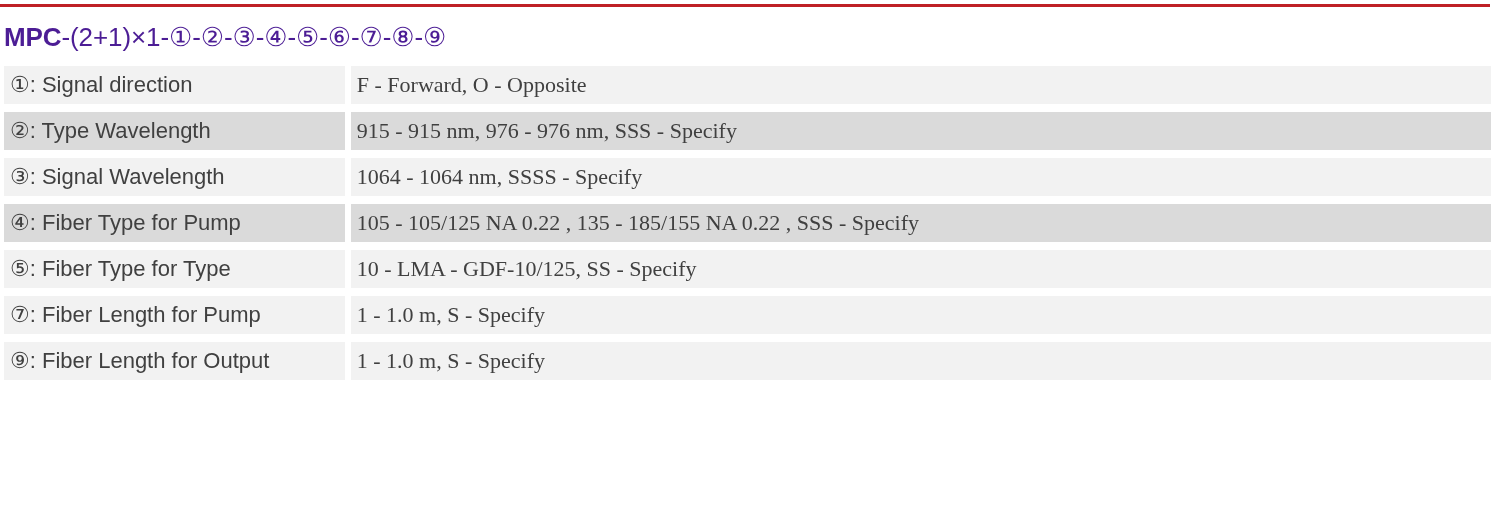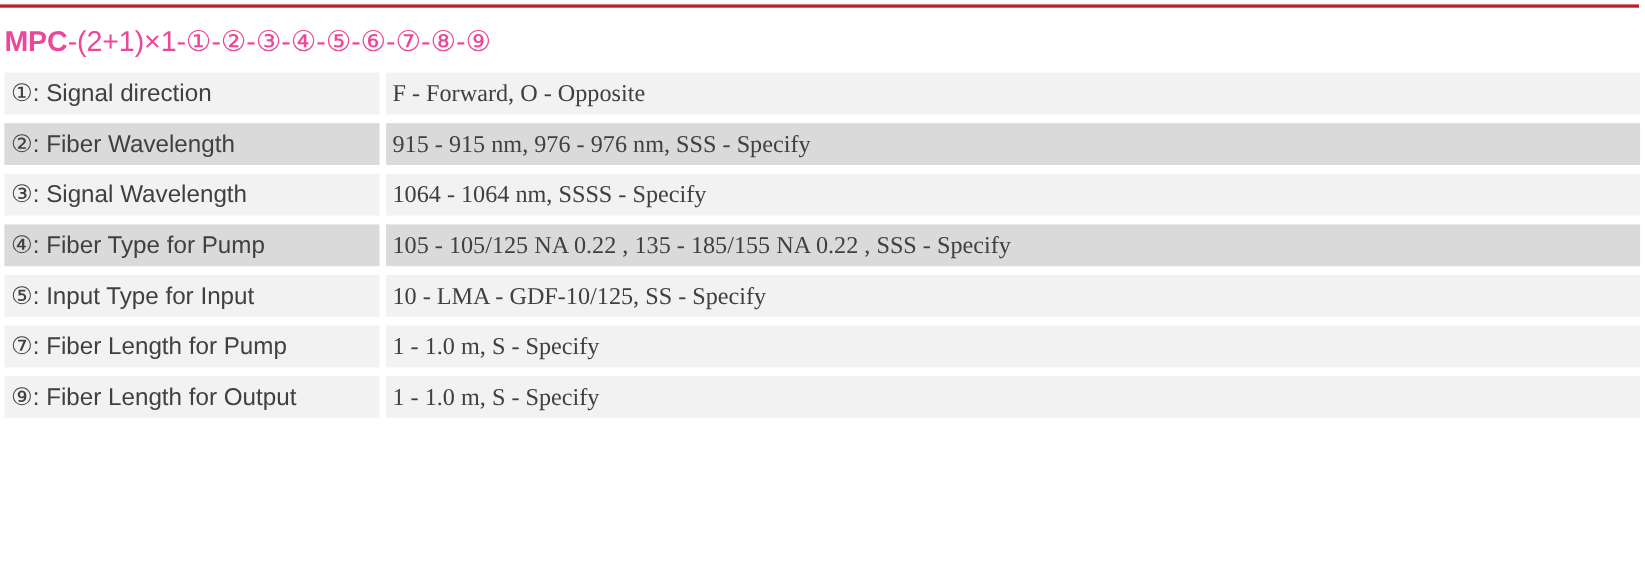--- a/index.html
+++ b/index.html
@@ -29,21 +29,21 @@
     background: #bf2026;
   }
   .title {
     position: absolute;
     top: 22px;
     left: 4px;
     font-size: 26px;
     line-height: 30px;
     letter-spacing: -0.1px;
     white-space: nowrap;
-    color: #ec4899;
+    color: #4c1d95;
   }
   .title .brand {
     font-weight: bold;
   }
   .title .rest {
     font-weight: normal;
   }
   .spec-table {
     position: absolute;
     top: 62px;
@@ -110,21 +110,21 @@
         <td class="col-value">
           <div class="cellwrap">
               <span>F - Forward, O - Opposite</span>
             </div>
         </td>
       </tr>
 
       <tr class="row-dark">
         <td class="col-label">
           <div class="cellwrap">
-              <span>②: Fiber Wavelength</span>
+              <span>②: Type Wavelength</span>
             </div>
         </td>
         <td class="col-gap">
             <div class="cellwrap"></div>
           </td>
         <td class="col-value">
           <div class="cellwrap">
               <span>915 - 915 nm, 976 - 976 nm, SSS - Specify</span>
             </div>
         </td>
@@ -158,21 +158,21 @@
         <td class="col-value">
           <div class="cellwrap">
               <span>105 - 105/125 NA 0.22 , 135 - 185/155 NA 0.22 , SSS - Specify</span>
             </div>
         </td>
       </tr>
 
       <tr class="row-light">
         <td class="col-label">
           <div class="cellwrap">
-              <span>⑤: Input Type for Input</span>
+              <span>⑤: Fiber Type for Type</span>
             </div>
         </td>
         <td class="col-gap">
             <div class="cellwrap"></div>
           </td>
         <td class="col-value">
           <div class="cellwrap">
               <span>10 - LMA - GDF-10/125, SS - Specify</span>
             </div>
         </td>

